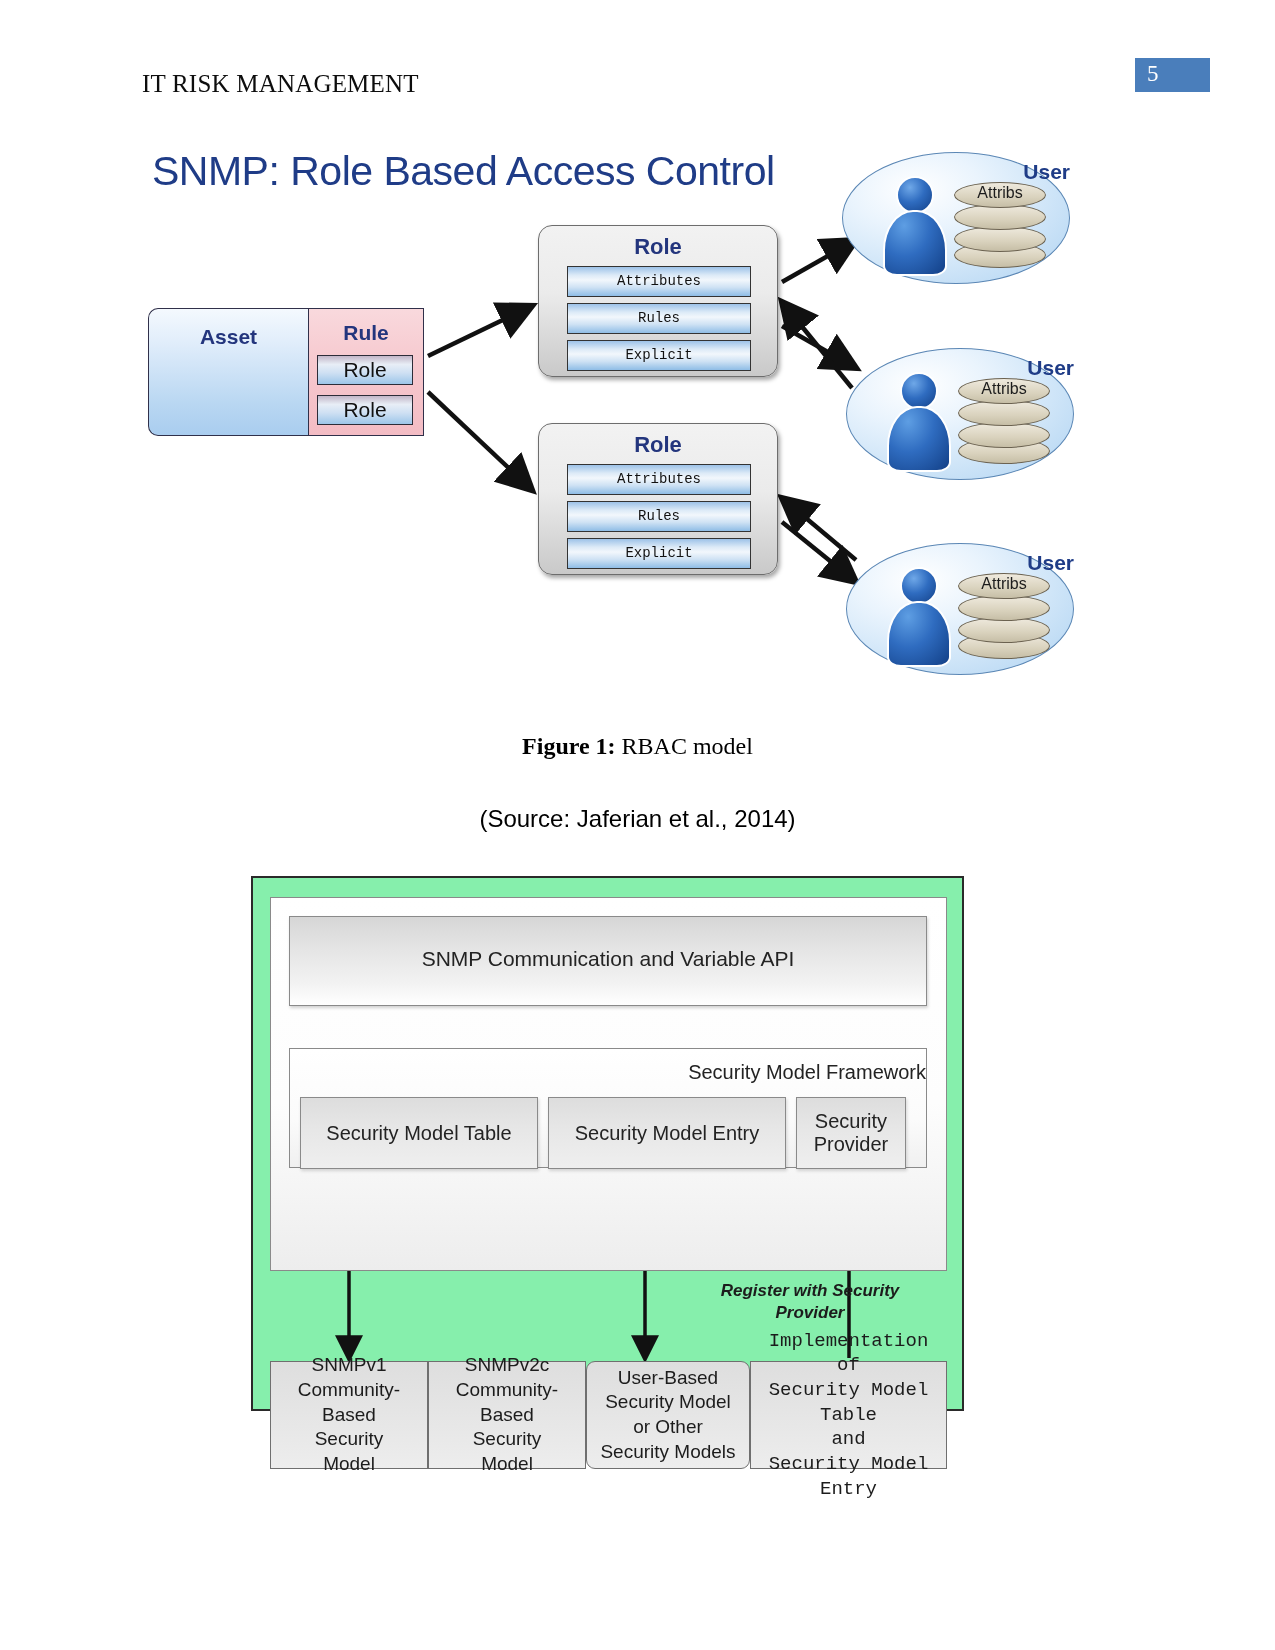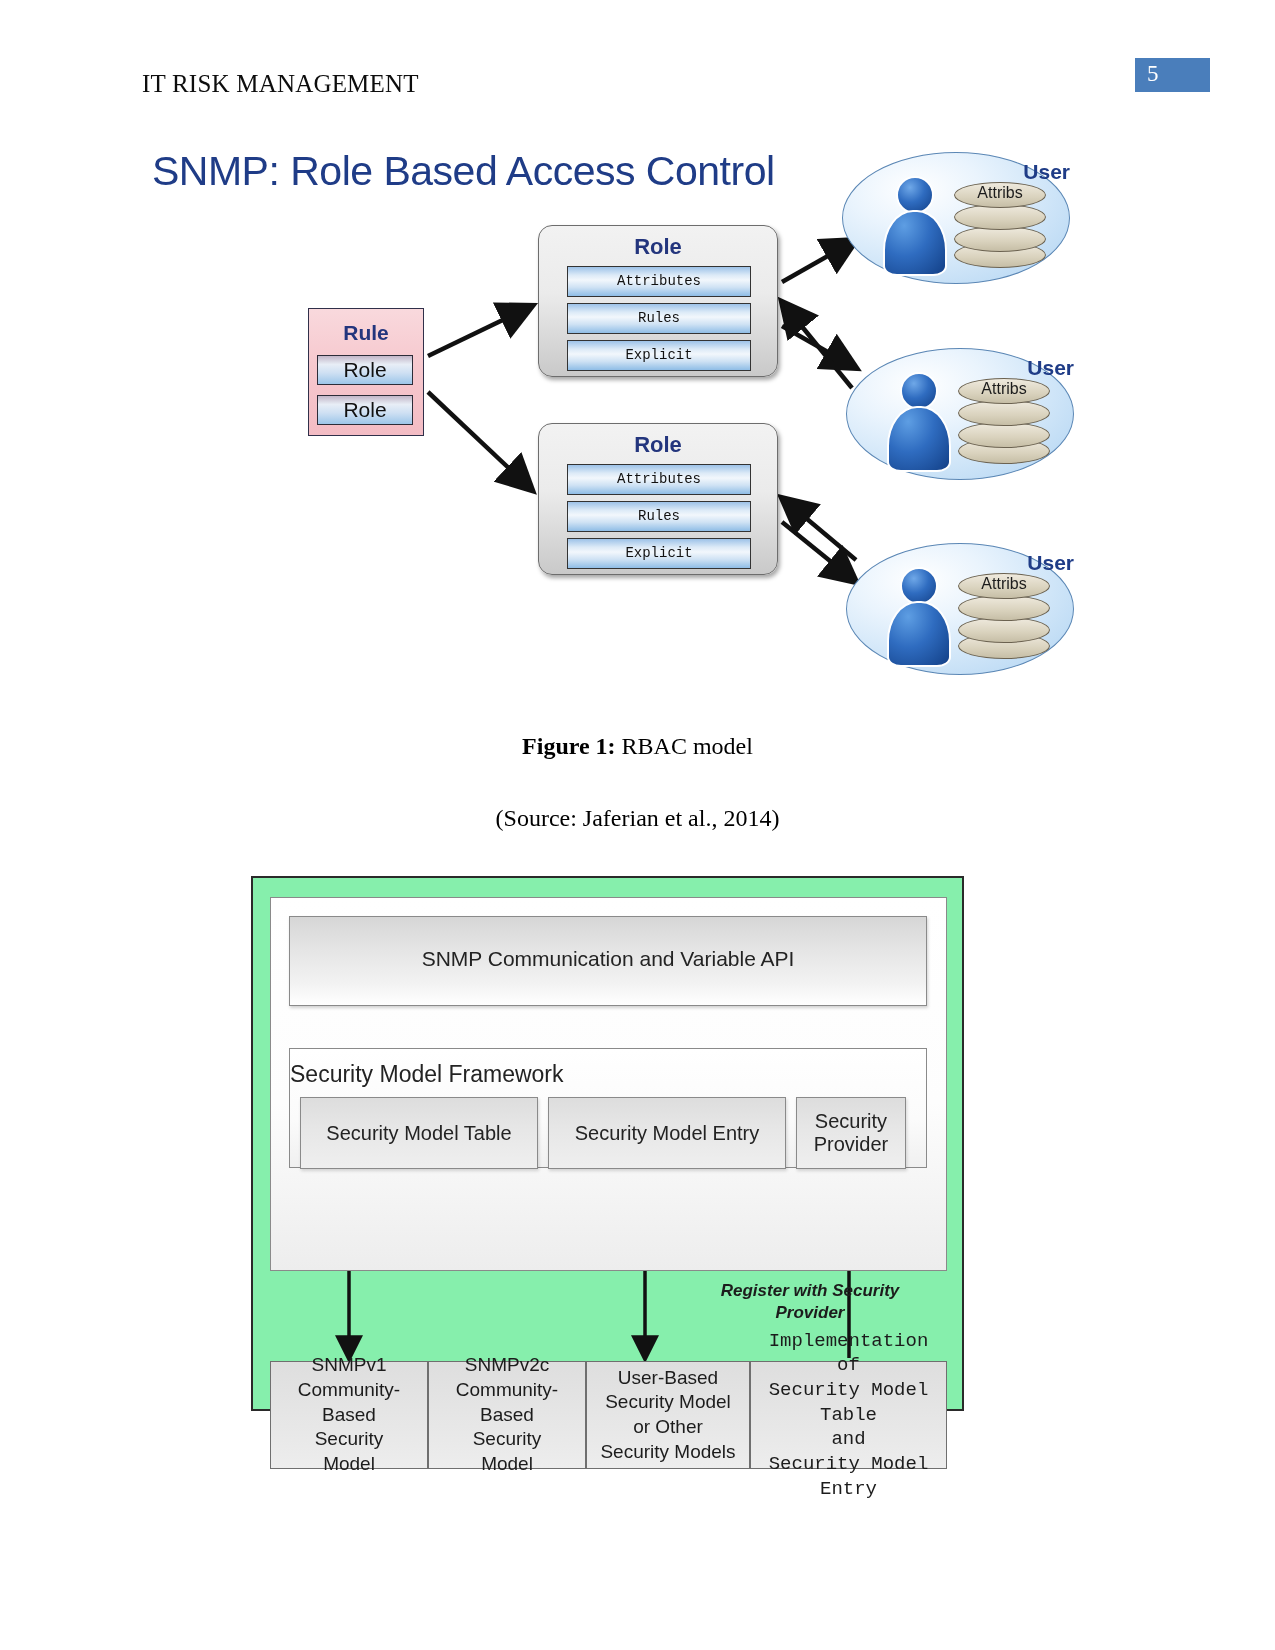--- a/index.html
+++ b/index.html
@@ -293,21 +293,21 @@
     font-family: "Liberation Serif", serif;
   }
   .fig-caption b { font-weight: bold; }
   .fig-source {
     position: absolute;
     left: 0;
     top: 805px;
     width: 1275px;
     text-align: center;
     font-size: 24px;
-    font-family: Liberation Serif, serif;
+    font-family: Liberation Sans, sans-serif;
   }
 
   
   .snmp-figure {
     position: absolute;
     left: 251px;
     top: 876px;
     width: 713px;
     height: 535px;
     border: 2px solid #2a2a2a;
@@ -351,23 +351,23 @@
     width: 638px;
     height: 120px;
     border: 1.5px solid #8a8a8a;
     box-sizing: border-box;
     background: linear-gradient(to bottom, #ffffff 0%, #fbfbfb 60%, #f0f0f0 100%);
   }
   .smf-title {
     position: absolute;
     left: 0; top: 12px;
     width: 100%;
-    text-align: left;
-    font-family: "Liberation Sans", sans-serif;
-    font-size: 23px;
+    text-align: right;
+    font-family: "Liberation Sans", sans-serif;
+    font-size: 20px;
     color: #232323;
   }
   .smf-cell {
     position: absolute;
     top: 48px;
     border: 1.5px solid #8a8a8a;
     box-sizing: border-box;
     background: linear-gradient(to bottom, #dddddd 0%, #e6e6e6 40%, #efefef 100%);
     font-family: "Liberation Sans", sans-serif;
     font-size: 20px;
@@ -422,21 +422,21 @@
     color: #1c1c1c;
     display: flex;
     align-items: center;
     justify-content: center;
     text-align: center;
     line-height: 1.3;
     padding: 0 4px;
   }
   .bottom-cell.b1 { left: 0px;   width: 158px; }
   .bottom-cell.b2 { left: 158px; width: 158px; }
-  .bottom-cell.b3 { left: 316px; width: 164px; }
+  .bottom-cell.b3 { left: 316px; width: 164px; border-radius: 9px; }
   .bottom-cell.b4 { left: 480px; width: 197px; }
 
   .snmp-svg {
     position: absolute;
     left: 0; top: 0;
     width: 713px;
     height: 535px;
     pointer-events: none;
   }
 </style>
@@ -470,20 +470,23 @@
     <line x1="642" y1="196" x2="716" y2="238" stroke="#111" stroke-width="4.5" marker-end="url(#ah)"></line>
 
     <line x1="712" y1="258" x2="642" y2="172" stroke="#111" stroke-width="4.5" marker-end="url(#ah)"></line>
 
     <line x1="642" y1="392" x2="716" y2="452" stroke="#111" stroke-width="4.5" marker-end="url(#ah)"></line>
 
     <line x1="716" y1="430" x2="642" y2="368" stroke="#111" stroke-width="4.5" marker-end="url(#ah)"></line>
   </svg>
 
   <div class="asset-rule">
+    <div class="asset-box">
+      <div class="asset-label">Asset</div>
+    </div>
     <div class="rule-box">
       <div class="rule-label">Rule</div>
       <div class="rule-slot s1">Role</div>
       <div class="rule-slot s2">Role</div>
     </div>
   </div>
 
   <div class="role-group rg1">
     <div class="role-group-title">Role</div>
     <div class="role-slot a">Attributes</div>

